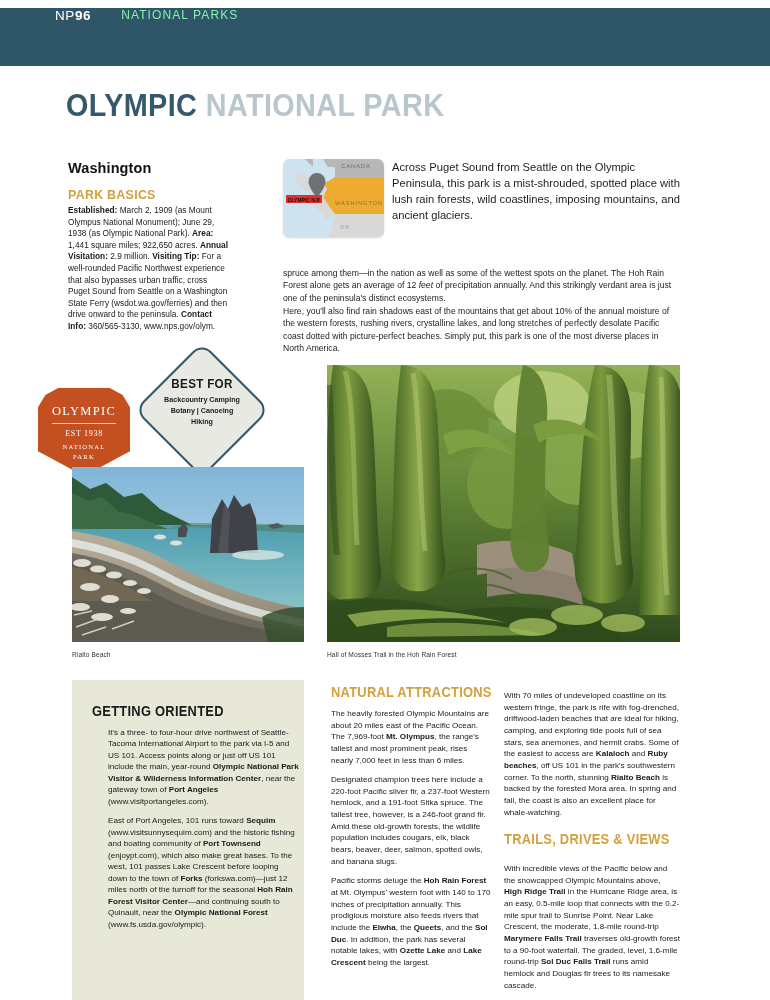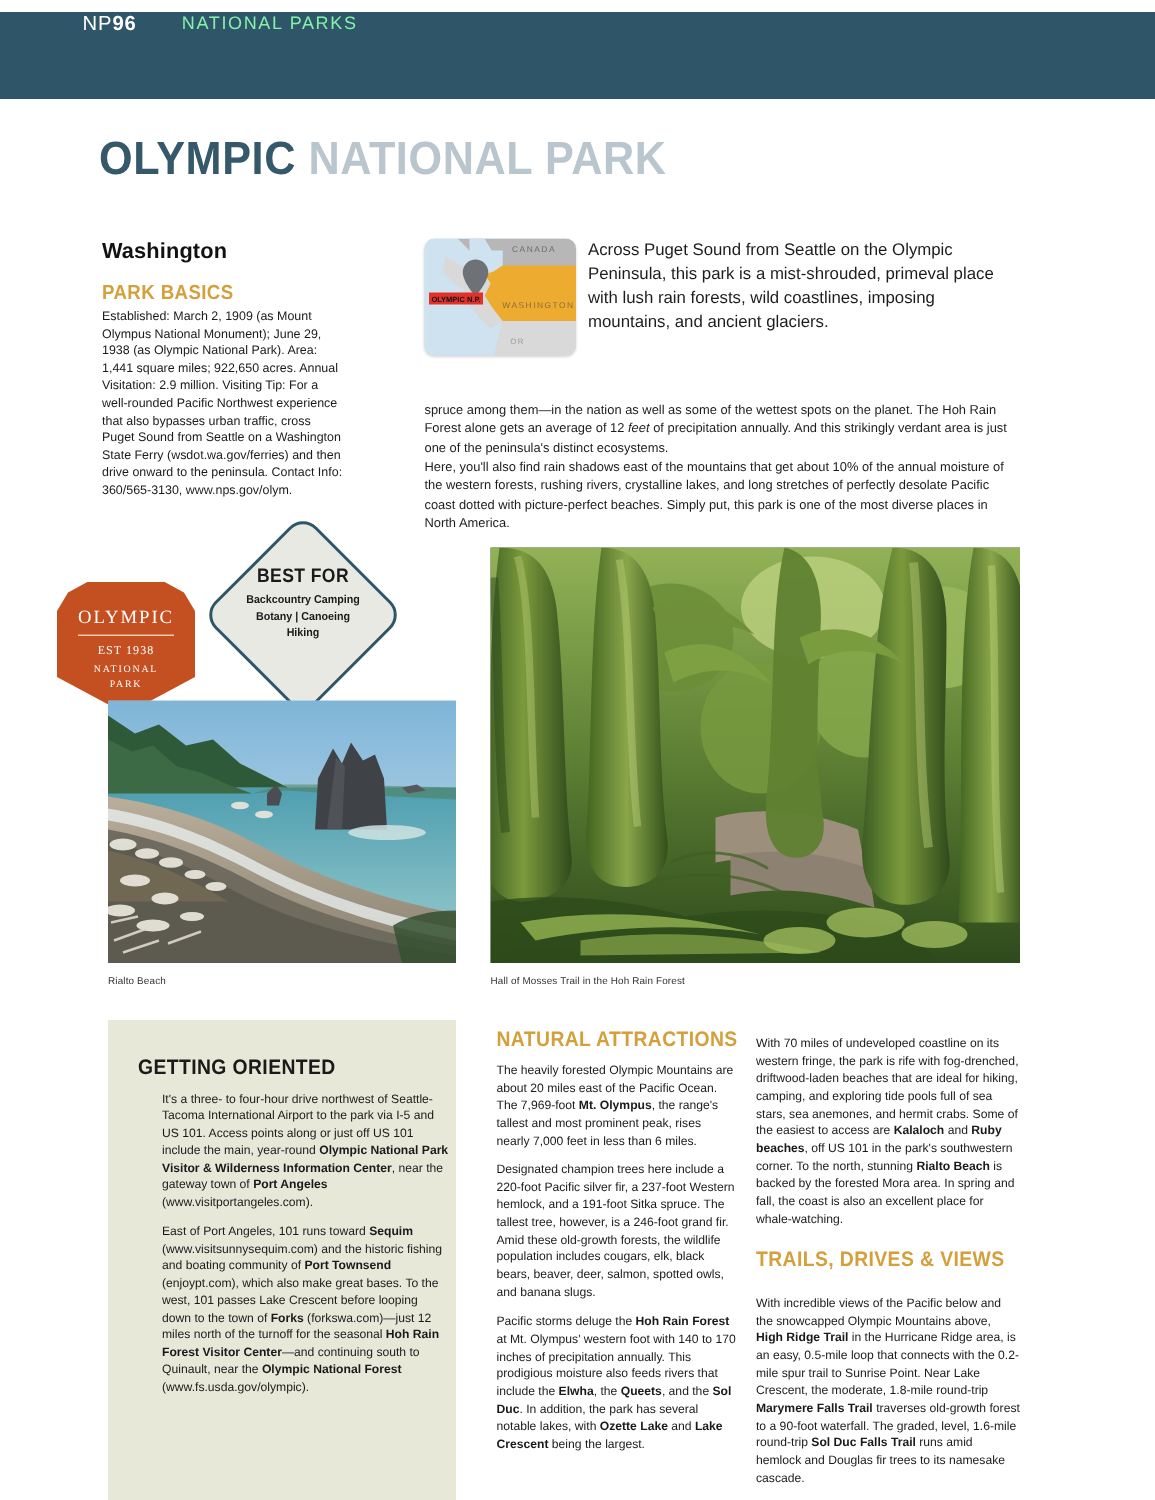--- a/index.html
+++ b/index.html
@@ -53,21 +53,21 @@
     letter-spacing:.3px;
     transform:scaleX(.92);transform-origin:left top;
     white-space:nowrap;
   }
   .kicker.k-basics{position:absolute;left:68px;top:187px;font-size:13.5px;}
 
   .basics{
     position:absolute;left:68px;top:205px;width:163px;
     font-size:8.3px;line-height:1.40;color:#1a1a1a;
   }
-  .basics b{font-weight:normal;}
+  .basics b{font-weight:bold;}
 
   
   .mapthumb{
     position:absolute;left:283px;top:159px;width:101px;height:78px;
     border-radius:7px;overflow:hidden;background:#cfe2ef;
     box-shadow:0 1px 2px rgba(0,0,0,.18);
   }
   .mapthumb svg{display:block;}
 
   
@@ -221,21 +221,21 @@
         <path d="M34 14 a8.5 8.5 0 0 1 8.5 8.5 c0 6.5 -8.5 16 -8.5 16 s-8.5 -9.5 -8.5 -16 A8.5 8.5 0 0 1 34 14 Z" fill="#6e7277"></path>
       </g>
       <text x="73" y="9" font-family="Liberation Sans, sans-serif" font-size="5.6" fill="#6c6c6c" letter-spacing="1" text-anchor="middle">CANADA</text>
       <text x="76" y="46" font-family="Liberation Sans, sans-serif" font-size="5.6" fill="#8a7038" letter-spacing="1" text-anchor="middle">WASHINGTON</text>
       <text x="62" y="70" font-family="Liberation Sans, sans-serif" font-size="5.2" fill="#9a9a9a" letter-spacing="1" text-anchor="middle">OR</text>
       <rect x="3" y="36" width="36" height="8" fill="#e2302a"></rect>
       <text x="21" y="42.5" font-family="Liberation Sans, sans-serif" font-size="5" font-weight="bold" fill="#111" text-anchor="middle">OLYMPIC N.P.</text>
     </svg>
   </div>
 
-  <div class="lede">Across Puget Sound from Seattle on the Olympic Peninsula, this park is a mist-shrouded, primeval place with lush rain forests, wild coastlines, imposing mountains, and ancient glaciers.</div>
+  <div class="lede">Across Puget Sound from Seattle on the Olympic Peninsula, this park is a mist-shrouded, spotted place with lush rain forests, wild coastlines, imposing mountains, and ancient glaciers.</div>
   <div class="body3">
     <span>spruce among them—in the nation as well as some of the wettest spots on the planet. The Hoh Rain Forest alone gets an average of 12 </span><i>feet</i><span> of precipitation annually. And this strikingly verdant area is just one of the peninsula's distinct ecosystems.</span>
   </div>
   <div class="body4">Here, you'll also find rain shadows east of the mountains that get about 10% of the annual moisture of the western forests, rushing rivers, crystalline lakes, and long stretches of perfectly desolate Pacific coast dotted with picture-perfect beaches. Simply put, this park is one of the most diverse places in North America.</div>
 
   <div class="badgewrap">
     <div class="diamond"></div>
     <div class="diamond-text">
       <div class="bf-title">BEST FOR</div>
       <div class="bf-list">

